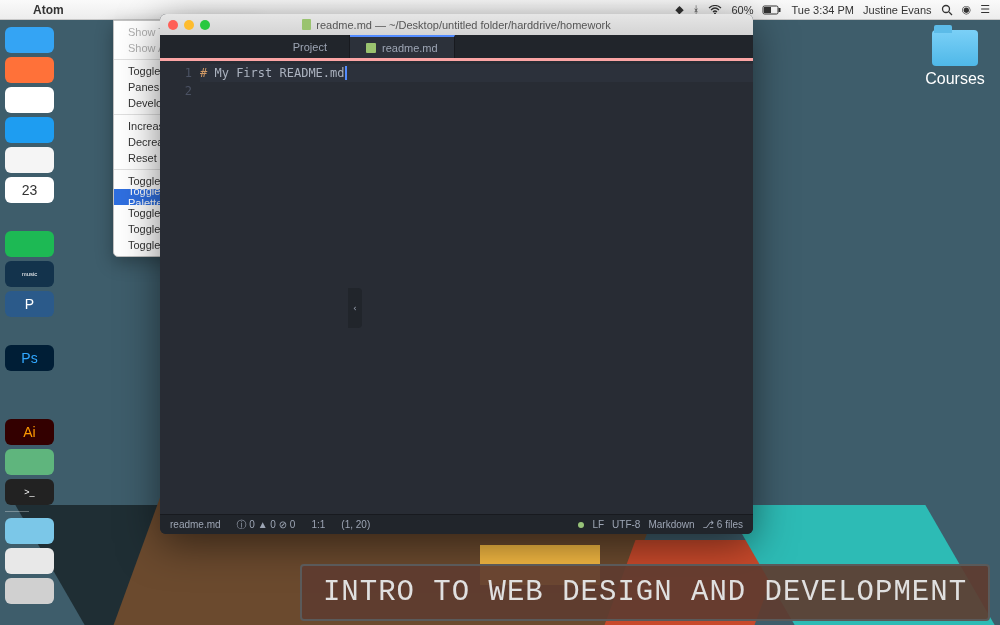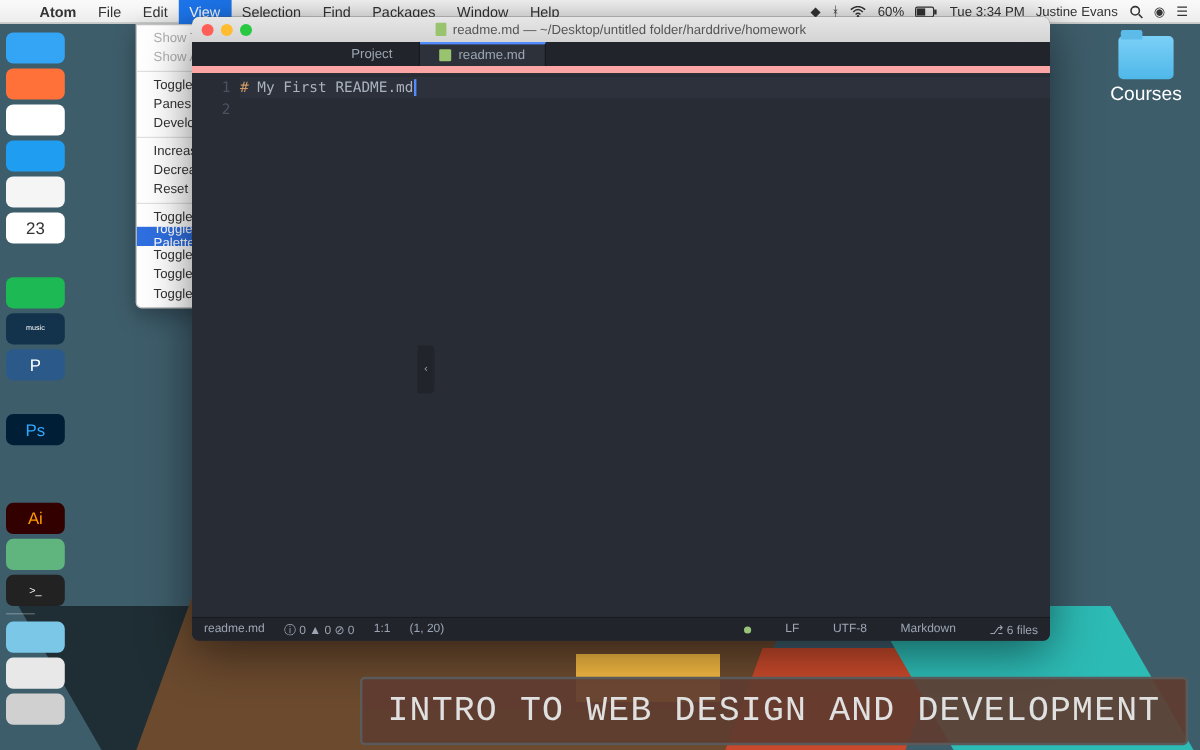--- a/index.html
+++ b/index.html
@@ -66,51 +66,51 @@
 .dock-gap { height: 20px; }
 .dock-sep { height: 1px; background: rgba(255,255,255,0.3); margin: 2px 0; }
 
 
 .desktop-icon { position: absolute; top: 30px; right: 15px; width: 60px; text-align: center; color: #fff; font-size: 16px; }
 .desktop-icon .folder-shape { width: 46px; height: 36px; background: linear-gradient(#7bd0f7,#4fb8e8); border-radius: 4px; margin: 0 auto 4px; position: relative; }
 .desktop-icon .folder-shape::before { content: ""; position: absolute; top: -5px; left: 2px; width: 18px; height: 8px; background: #5cbbe8; border-radius: 2px 2px 0 0; }
 
 
 .atom-window {
-  position: absolute; top: 14px; left: 160px; width: 715px; height: 520px;
+  position: absolute; top: 14px; left: 160px; width: 593px; height: 520px;
   background: #282c34;
   border-radius: 6px;
   box-shadow: 0 10px 40px rgba(0,0,0,0.5);
   overflow: hidden;
   display: flex; flex-direction: column;
 }
 .atom-titlebar {
   height: 21px; background: linear-gradient(#e6e6e6,#d4d4d4);
   display: flex; align-items: center; justify-content: center;
   font-size: 11px; color: #555; position: relative;
 }
 .traffic-lights { position: absolute; left: 8px; display: flex; gap: 6px; }
 .traffic-lights span { width: 10px; height: 10px; border-radius: 50%; }
 .tl-red { background: #ff5f57; } .tl-yellow { background: #febc2e; } .tl-green { background: #28c840; }
-.atom-tabs { height: 26px; background: #21252b; display: flex; border-bottom: 6px solid #fca5a5; }
+.atom-tabs { height: 26px; background: #21252b; display: flex; border-bottom: 3px solid #fca5a5; }
 .atom-tab { display: flex; align-items: center; padding: 0 16px; font-size: 11px; color: #9da5b4; border-right: 1px solid #181a1f; position: relative; }
 .atom-tab .ficon { width: 10px; height: 10px; margin-right: 6px; background: #9ac36f; border-radius: 1px; }
 .atom-tab:first-child { background: #21252b; width: 190px; }
 .atom-tab:nth-child(2) { background: #2c313a; border-top: 2px solid #528bff; }
 .atom-editor { flex: 1; display: flex; background: #282c34; font-family: Menlo, Consolas, monospace; font-size: 12px; position: relative; }
 .gutter { width: 40px; background: #282c34; color: #4b5263; text-align: right; padding: 3px 8px 0 0; line-height: 18px; }
 .code-area { flex: 1; padding: 3px 0 0 0; line-height: 18px; color: #abb2bf; }
 .code-area .cursor-line { background: rgba(153,187,255,0.04); }
 .code-area .token-attr { color: #d19a66; }
 .code-area .token-cursor { border-left: 2px solid #528bff; }
 .tree-toggle { position: absolute; left: 188px; top: 50%; width: 14px; height: 40px; background: #21252b; border-radius: 0 4px 4px 0; display: flex; align-items: center; justify-content: center; color: #9da5b4; font-size: 9px; }
 
 .atom-status { height: 20px; background: #21252b; color: #9da5b4; display: flex; align-items: center; font-size: 10px; padding: 0 10px; border-top: 1px solid #181a1f; }
 .atom-status .sep { margin: 0 8px; }
-.atom-status .right { margin-left: auto; display: flex; gap: 28px; align-items: center; }
+.atom-status .right { margin-left: auto; display: flex; gap: 8px; align-items: center; }
 .atom-status .dot { width: 6px; height: 6px; border-radius: 50%; background: #98c379; }
 
 
 .dropdown {
   position: absolute; top: 20px; left: 113px; width: 147px;
   background: #fff;
   border: 1px solid #c2c2c2;
   border-radius: 0 0 5px 5px;
   box-shadow: 0 6px 18px rgba(0,0,0,0.3);
   padding: 3px 0;
@@ -131,30 +131,20 @@
 <div class="desktop-bg"></div>
 <div class="geo-shape geo-dark"></div>
 <div class="geo-shape geo-brown"></div>
 <div class="geo-shape geo-yellow"></div>
 <div class="geo-shape geo-red"></div>
 <div class="geo-shape geo-teal"></div>
 
 <div class="menubar">
   <span class="apple"></span>
   <span class="app-name">Atom</span>
-  <span id="menubar-items" style="display: inline-flex;">
-      <span class="menu-item">File</span>
-      <span class="menu-item">Edit</span>
-      <span class="menu-item active">View</span>
-      <span class="menu-item">Selection</span>
-      <span class="menu-item">Find</span>
-      <span class="menu-item">Packages</span>
-      <span class="menu-item">Window</span>
-      <span class="menu-item">Help</span>
-    </span>
   <div class="menubar-right">
     <span>◆</span>
     <span>ᚼ</span>
     <span>
       <svg width="14" height="10" viewBox="0 0 14 10">
           <path d="M1 3 Q7 -2 13 3 M3 5 Q7 1 11 5 M5 7 Q7 5 9 7" stroke="#333" fill="none" stroke-width="1.2"></path>
           <circle cx="7" cy="8.5" r="1" fill="#333"></circle>
         </svg>
     </span>
     <span>60%</span>

